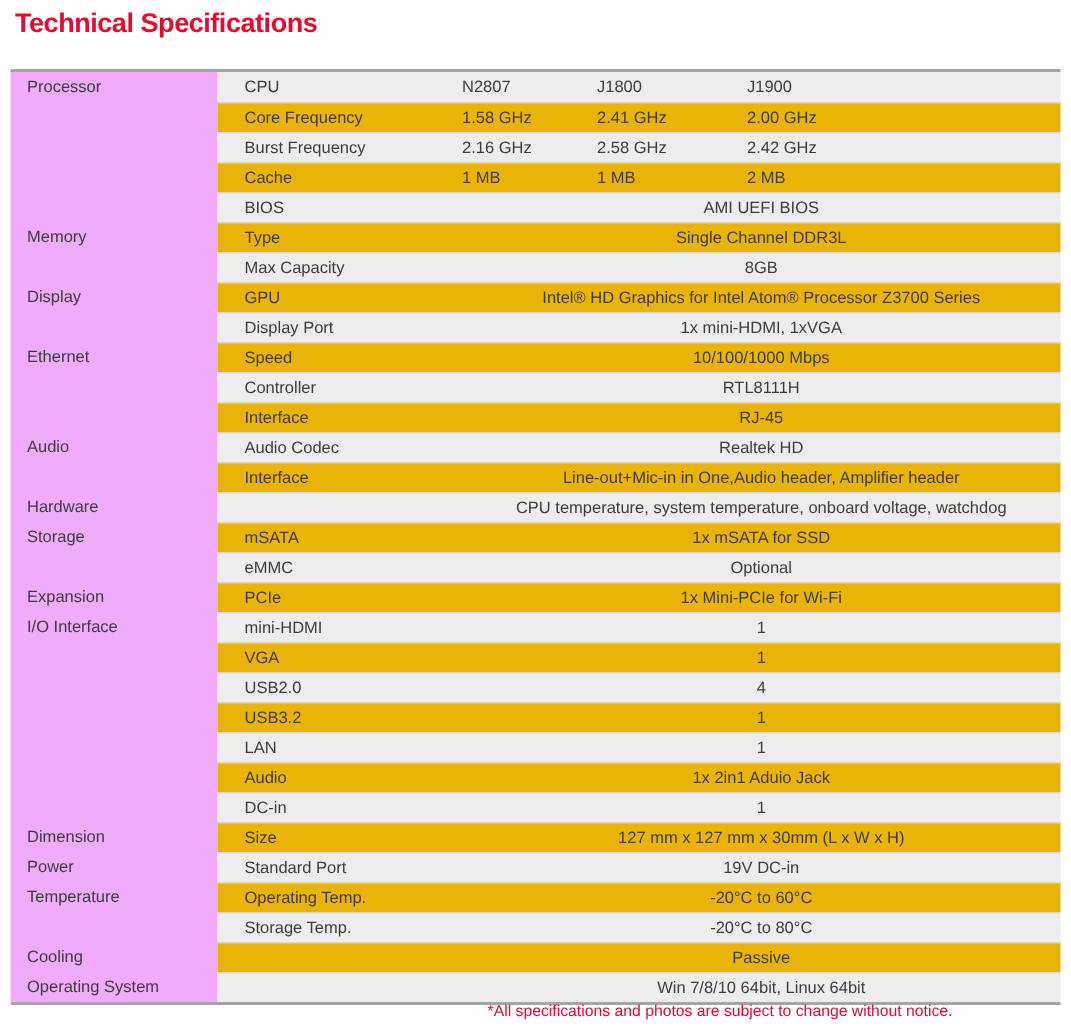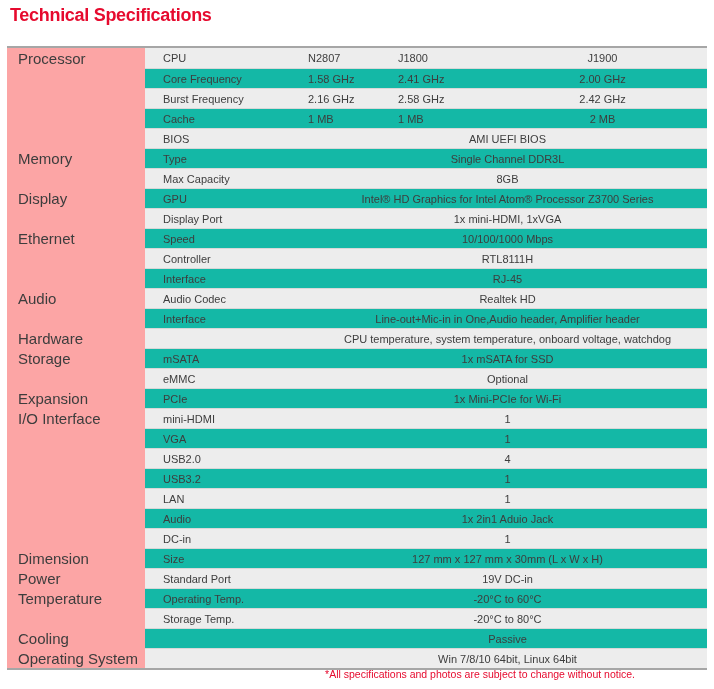--- a/index.html
+++ b/index.html
@@ -21,39 +21,39 @@
   }
 
   .spec-table {
     position:absolute; left:7px; top:46px; width:700px;
     border-top:2px solid #a6a6a6;
     border-bottom:2px solid #a6a6a6;
   }
   .row { display:flex; height:20px; }
   .cat {
     width:138px; padding-left:11px;
-    font-size:15px; color:#3d3d3d;
+    font-size:11px; color:#3d3d3d;
     display:flex; align-items:center;
-    background:#fca5a5;
+    background:#f0abfc;
   }
   .vals {
     flex:1; display:flex; align-items:center;
-    background:#14b8a6; height:100%;
+    background:#eab308; height:100%;
   }
   .row:not(:first-child) .vals { border-top:1px solid #d8d8d8; }
   .vals.shade { background:#ededed; }
   .spec {
     width:163px; padding-left:18px;
     font-size:11px; color:#3d3d3d;
     white-space:nowrap; overflow:hidden;
   }
   .v { font-size:11px; color:#3d3d3d; white-space:nowrap; }
   .v1 { width:90px; }
   .v2 { width:100px; }
-  .v3 { flex:1;text-align:center; }
+  .v3 { flex:1; }
   .vfull { flex:1; overflow:hidden;text-align:center; }
 
   .footnote {
     position:absolute; right:7px; top:668px;
     font-size:10.5px; color:#e60a2e;
     text-align:right;
   }
 </style>
 </head>
 <body>

